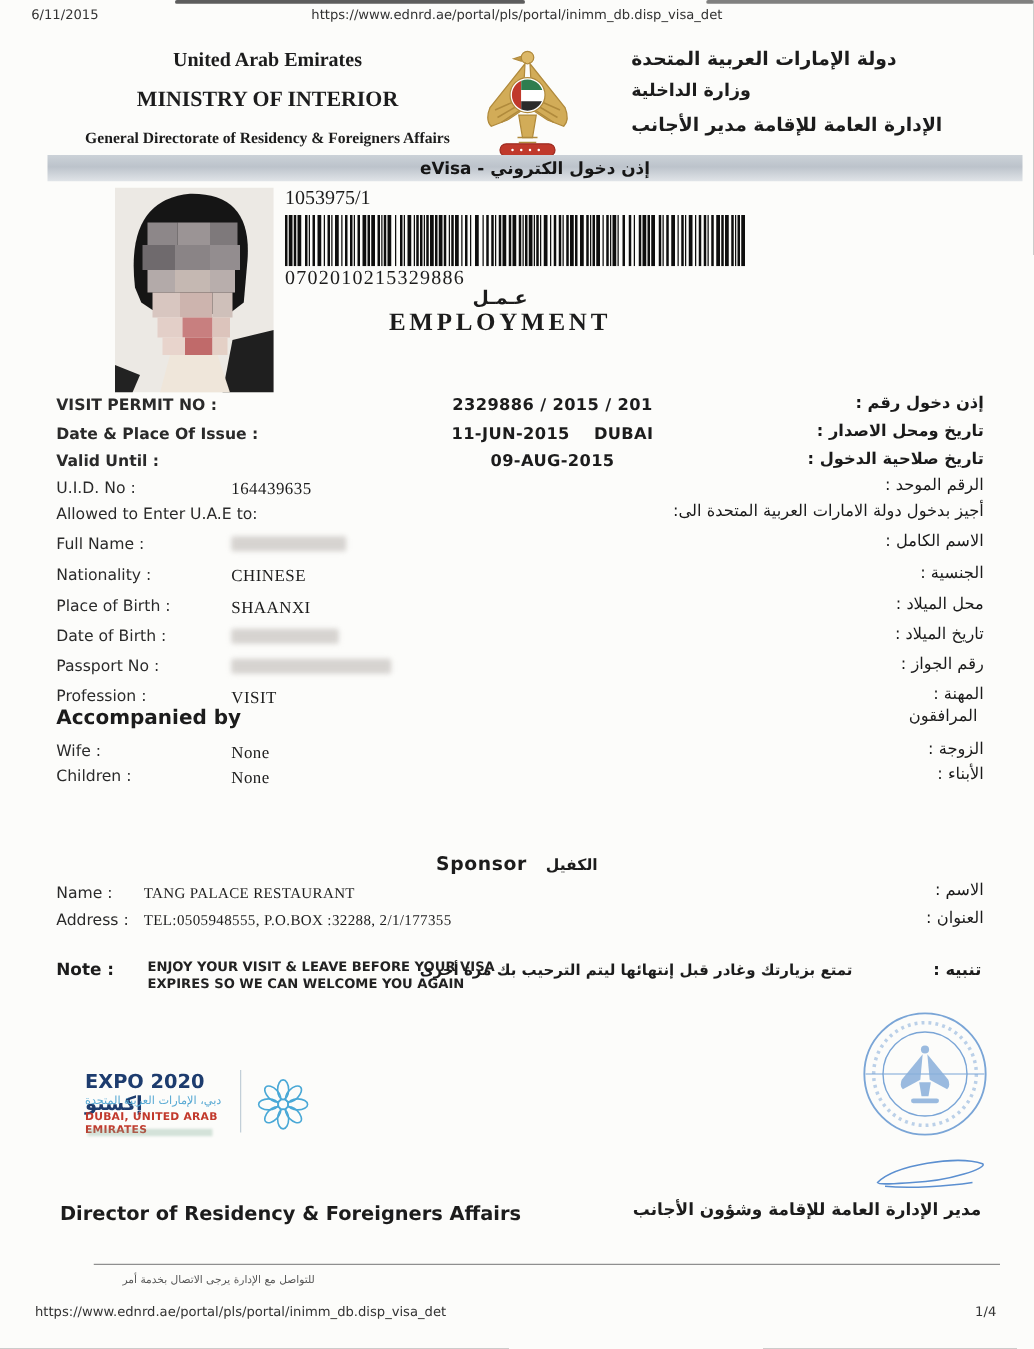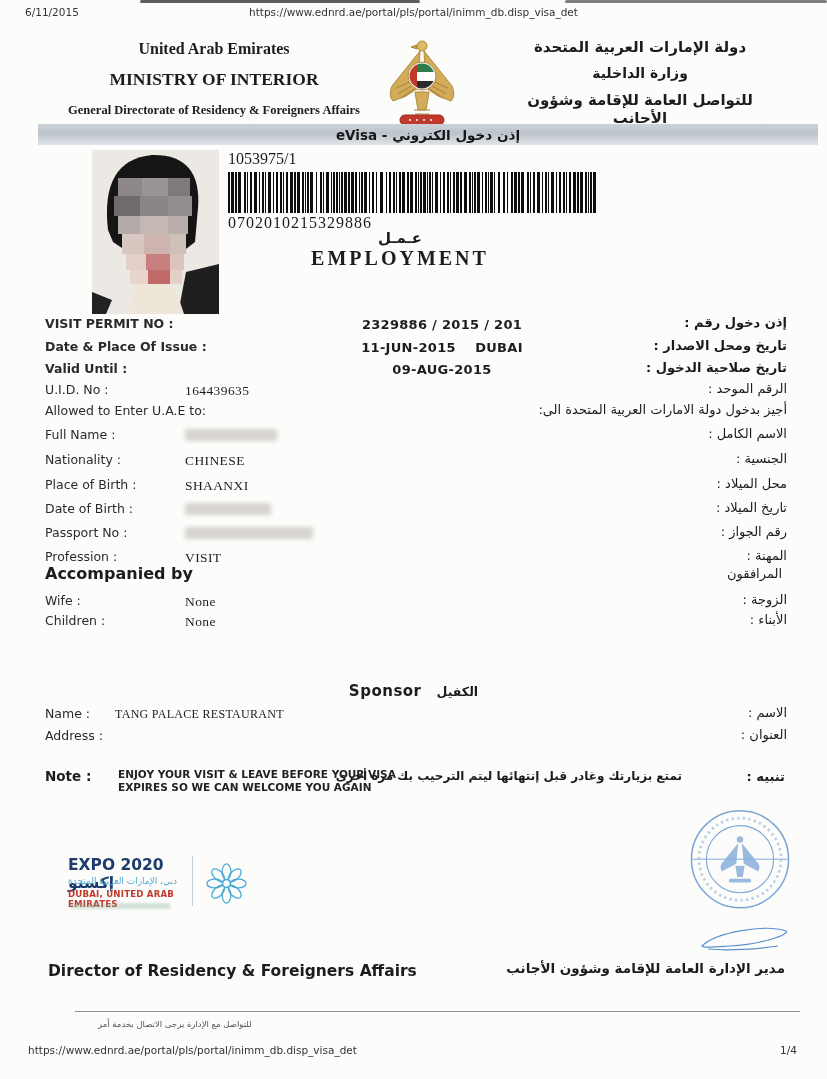--- a/index.html
+++ b/index.html
@@ -15,21 +15,21 @@
   .hdr-url{left:0;right:0;top:6px;text-align:center;}
   .hdr-date{left:25px;top:6px;}
   .ftr-url{left:28px;top:1044px;}
   .ftr-page{right:30px;top:1044px;}
 
   
   .lh-en{left:58px;top:40px;width:312px;text-align:center;font-family:"Liberation Serif",serif;font-weight:bold;}
   .lh-en .l1{font-size:16px;margin-bottom:11px;}
   .lh-en .l2{font-size:17.5px;margin-bottom:13px;}
   .lh-en .l3{font-size:12.5px;}
-  .lh-ar{left:505px;top:38px;width:270px;text-align:center;direction:rtl;font-weight:bold;}
+  .lh-ar{left:505px;top:38px;width:270px;text-align:left;direction:rtl;font-weight:bold;}
   .lh-ar .l1{font-size:15px;margin-bottom:9px;}
   .lh-ar .l2{font-size:14px;margin-bottom:10px;}
   .lh-ar .l3{font-size:15px;}
 
   
   .evisa-bar{left:38px;top:124px;width:780px;height:21px;
     background:linear-gradient(180deg,#ccd2d8 0%,#bcc3cb 45%,#e0e4e8 100%);
     display:flex;align-items:center;justify-content:center;
     font-size:13.5px;font-weight:bold;color:#161616;}
 
@@ -140,21 +140,21 @@
       <circle cx="26" cy="84" r="1" fill="#fff"></circle>
         <circle cx="33" cy="84" r="1" fill="#fff"></circle>
       <circle cx="40" cy="84" r="1" fill="#fff"></circle>
         <circle cx="47" cy="84" r="1" fill="#fff"></circle>
     </svg>
   </div>
 
   <div class="abs lh-ar">
     <div class="l1">دولة الإمارات العربية المتحدة</div>
     <div class="l2">وزارة الداخلية</div>
-    <div class="l3">للتواصل العامة للإقامة وشؤون الأجانب</div>
+    <div class="l3">الإدارة العامة للإقامة مدير الأجانب</div>
   </div>
 
   <div class="abs evisa-bar">
     <span dir="ltr">eVisa - إذن دخول الكتروني</span>
   </div>
 
   <div class="abs photo">
     <svg width="127" height="164" viewBox="0 0 127 164">
       <rect width="127" height="164" fill="#ece9e4"></rect>
       <path d="M0,142 L20,150 L14,164 L0,164 Z" fill="#222222"></path>
@@ -368,20 +368,21 @@
     <span class="en">Sponsor</span>
     <span class="arr">الكفيل</span>
   </div>
   <div class="f-row sp-row rs0">
     <span class="en">Name :</span>
     <span class="val">TANG PALACE RESTAURANT</span>
     <span class="ar">الاسم :</span>
   </div>
   <div class="f-row sp-row rs1">
     <span class="en">Address :</span>
+    <span class="val">TEL:0505948555, P.O.BOX :32288, 2/1/177355</span>
     <span class="ar">العنوان :</span>
   </div>
 
   <div class="abs note-label">Note :</div>
   <div class="abs note-text">
     <div>ENJOY YOUR VISIT &amp; LEAVE BEFORE YOUR VISA</div>
     <div>EXPIRES SO WE CAN WELCOME YOU AGAIN</div>
   </div>
   <div class="abs note-ar">تمتع بزيارتك وغادر قبل إنتهائها ليتم الترحيب بك مرة أخرى</div>
   <div class="abs note-label-ar">تنبيه :</div>

